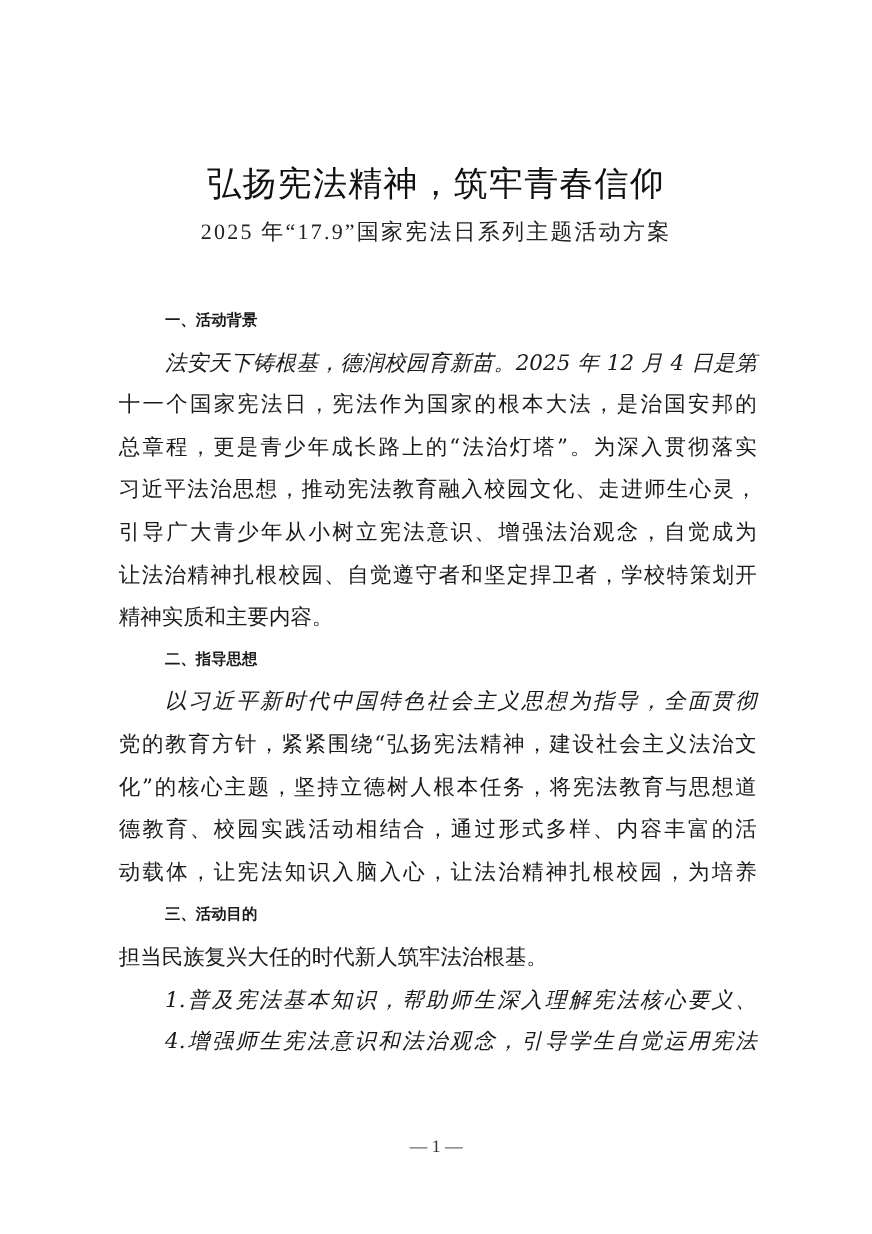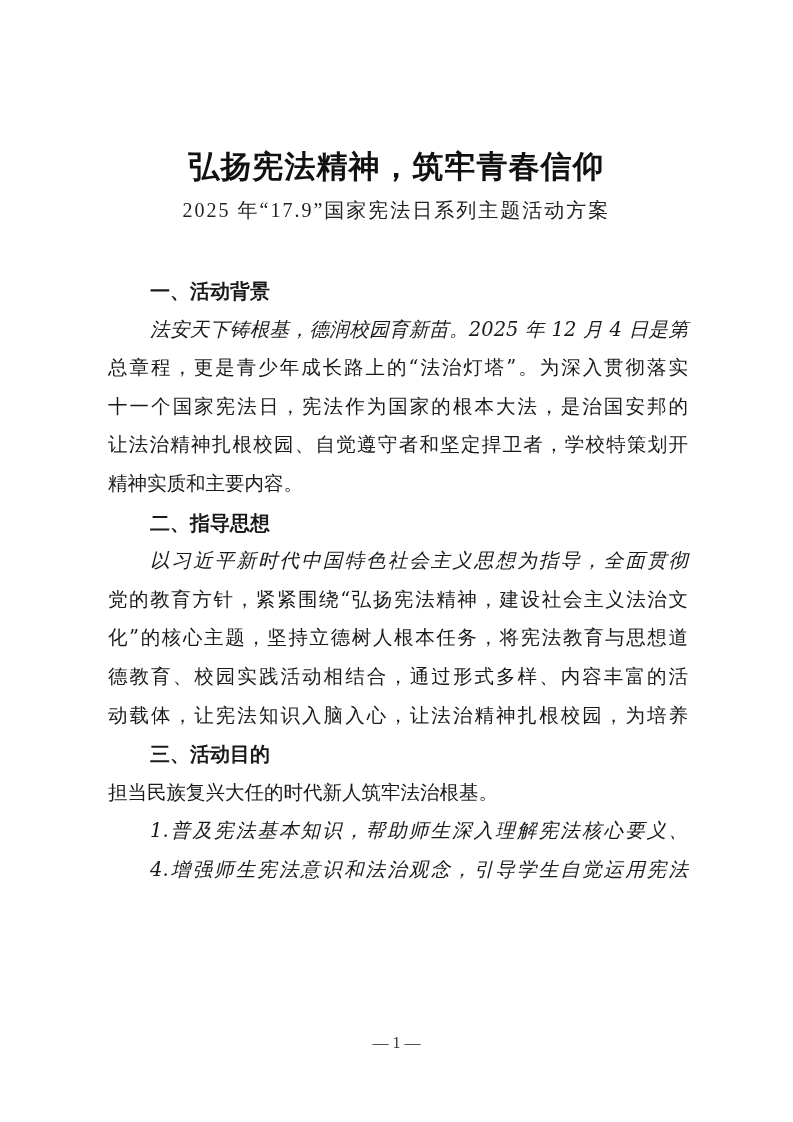--- a/index.html
+++ b/index.html
@@ -1,53 +1,55 @@
 <!DOCTYPE html>
 <html><head>
 <meta charset="utf-8">
 <style>
   html, body { margin: 0; padding: 0; background: #ffffff; }
   body { width: 793px; height: 1122px; position: relative; overflow: hidden; color: #111; }
   .page { position: absolute; left: 0; top: 0; width: 793px; height: 1122px; background: #fff; }
   .title {
     position: absolute; left: 0; width: 793px; top: 146px; text-align: center;
-    font-family: "DejaVu Sans", sans-serif; font-weight: bold; font-size: 31px; letter-spacing: 1px;
+    font-family: "DejaVu Sans", sans-serif; font-weight: normal; font-size: 31px; letter-spacing: 1px;
     color: #111;
   }
   .subtitle {
     position: absolute; left: 0; width: 793px; top: 197px; text-align: center;
     font-family: "Liberation Serif", "DejaVu Serif", serif; font-size: 20px; letter-spacing: 2px; color: #222;
   }
   .body-text {
     position: absolute; left: 108px; width: 580px; top: 272px;
     font-family: "DejaVu Serif", "Liberation Serif", serif; font-size: 19.5px; line-height: 38.6px;
     color: #1a1a1a;
   }
   .line { display: block; white-space: nowrap; text-align: justify; text-align-last: justify; height: 38.6px; }
   .line.last { text-align-last: left; }
   .indent { padding-left: 42px; font-style: italic; }
-  .heading { font-family: "DejaVu Sans", sans-serif; font-weight: bold; font-size: 20px; padding-left: 42px; text-align-last: left; }
+  .heading { font-family: "DejaVu Sans", sans-serif; font-weight: bold; font-size: 14px; padding-left: 42px; text-align-last: left; }
   .page-number {
     position: absolute; left: 0; width: 793px; top: 1034px; text-align: center;
     font-family: "Liberation Serif", serif; font-size: 16px; color: #333;
   }
 </style>
 </head>
 <body>
 
 <div class="page">
   <div class="title">弘扬宪法精神，筑牢青春信仰</div>
   <div class="subtitle">2025 年“17.9”国家宪法日系列主题活动方案</div>
 
   <div class="body-text">
 
     <span class="line heading">一、活动背景</span>
     <span class="line indent">法安天下铸根基，德润校园育新苗。2025 年 12 月 4 日是第</span>
+    <span class="line">十一个国家宪法日，宪法作为国家的根本大法，是治国安邦的</span>
     <span class="line">总章程，更是青少年成长路上的“法治灯塔”。为深入贯彻落实</span>
-    <span class="line">十一个国家宪法日，宪法作为国家的根本大法，是治国安邦的</span>
+    <span class="line">习近平法治思想，推动宪法教育融入校园文化、走进师生心灵，</span>
+    <span class="line">引导广大青少年从小树立宪法意识、增强法治观念，自觉成为</span>
     <span class="line">让法治精神扎根校园、自觉遵守者和坚定捍卫者，学校特策划开</span>
     <span class="line last">精神实质和主要内容。</span>
 
     <span class="line heading">二、指导思想</span>
     <span class="line indent">以习近平新时代中国特色社会主义思想为指导，全面贯彻</span>
     <span class="line">党的教育方针，紧紧围绕“弘扬宪法精神，建设社会主义法治文</span>
     <span class="line">化”的核心主题，坚持立德树人根本任务，将宪法教育与思想道</span>
     <span class="line">德教育、校园实践活动相结合，通过形式多样、内容丰富的活</span>
     <span class="line">动载体，让宪法知识入脑入心，让法治精神扎根校园，为培养</span>
     <span class="line heading">三、活动目的</span>

